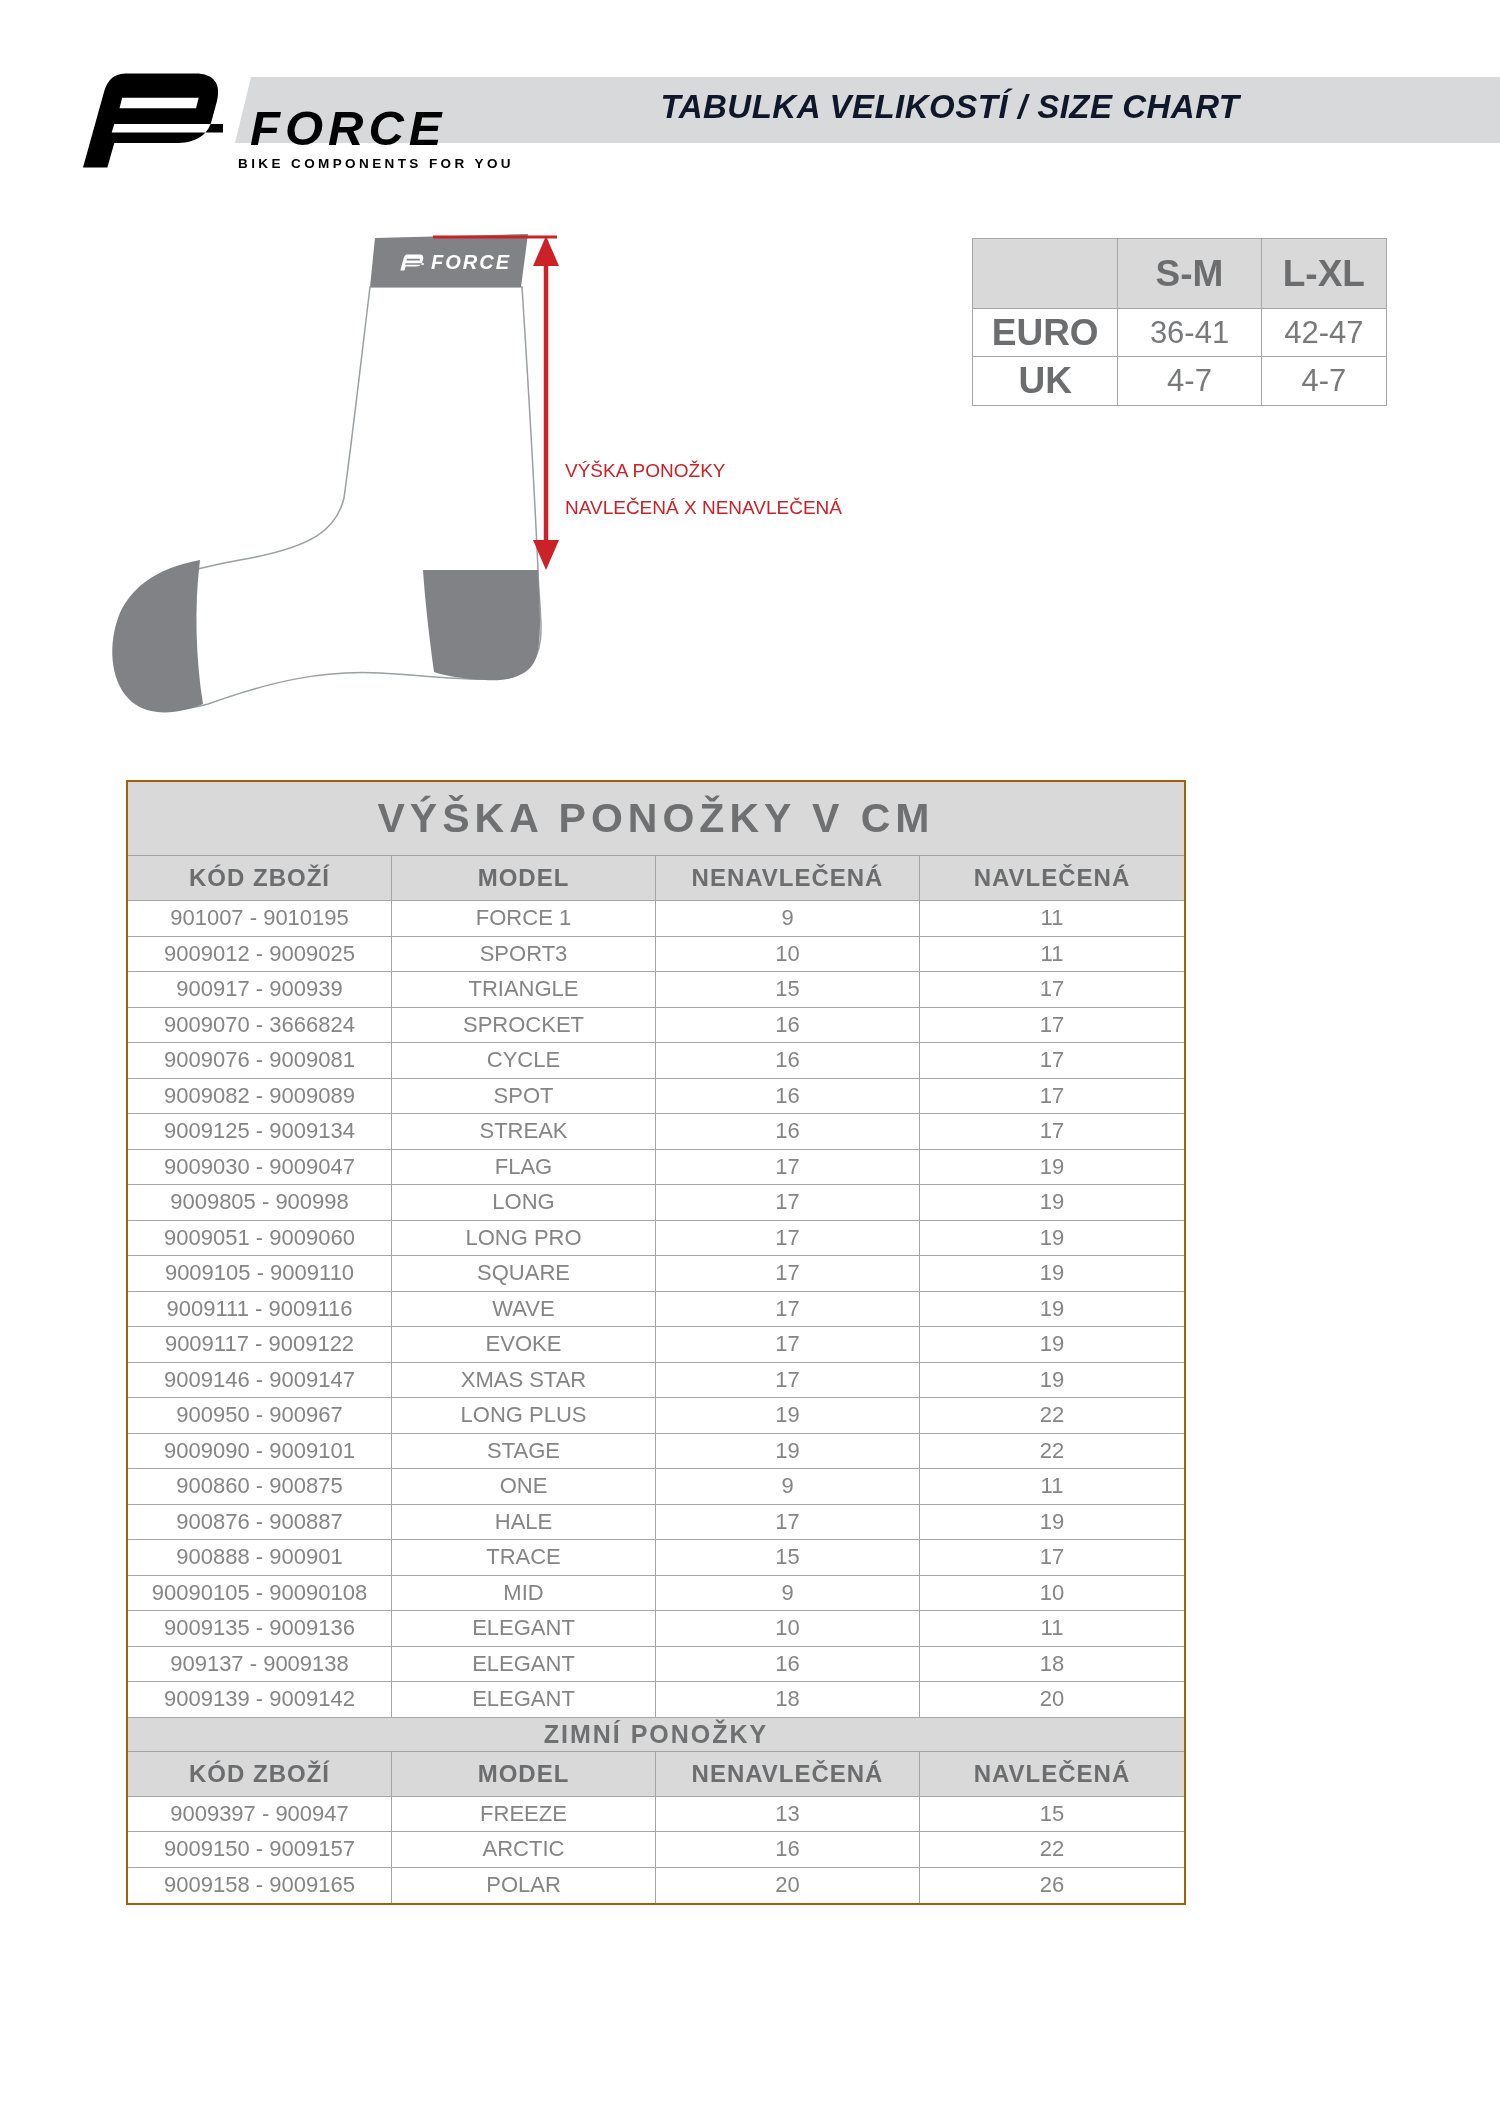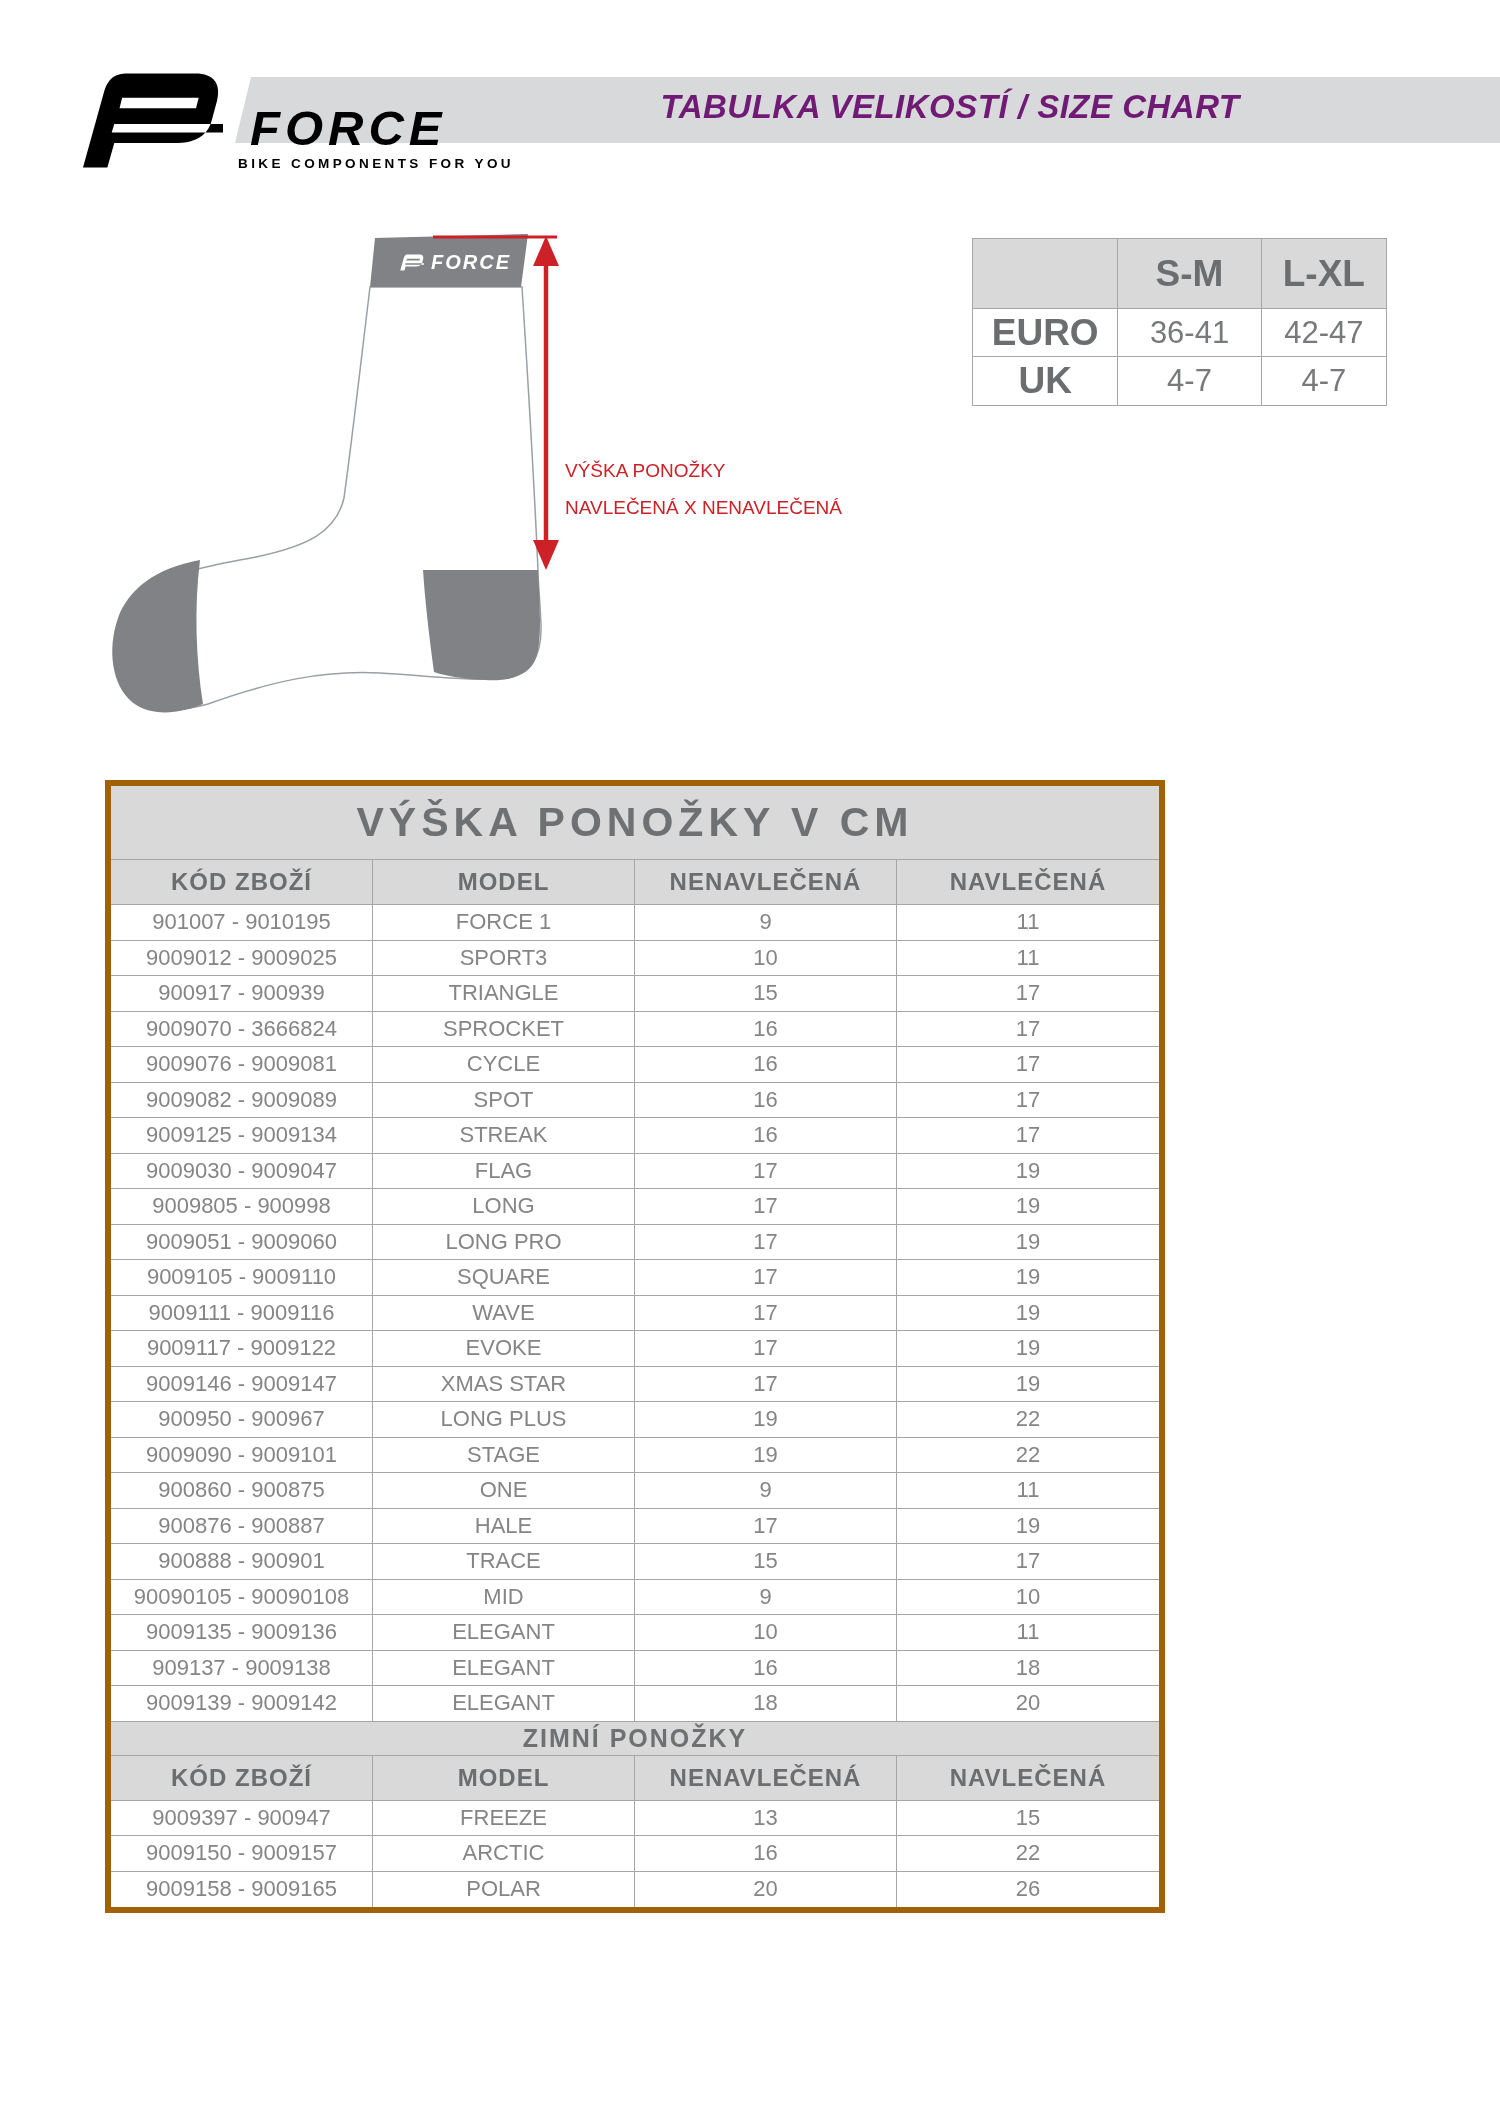--- a/index.html
+++ b/index.html
@@ -9,21 +9,21 @@
   
   .top-band{position:absolute;left:235px;top:77px;width:1265px;height:66px;background:#d8d9da;
             clip-path:polygon(16px 0,100% 0,100% 100%,0 100%);z-index:1;}
   .logo{position:absolute;left:58px;top:70px;z-index:2;width:480px;height:110px;}
   .logo-emblem{position:absolute;left:0;top:0;}
   .logo-word{position:absolute;left:192px;top:30px;font-size:49px;font-weight:bold;font-style:italic;
              letter-spacing:5px;color:#000;}
   .logo-tagline{position:absolute;left:180px;top:86px;font-size:13.5px;font-weight:bold;
                 letter-spacing:3.4px;color:#000;white-space:nowrap;}
   .page-title{position:absolute;left:500px;top:88px;width:900px;text-align:center;z-index:2;
-              font-size:33px;font-weight:bold;font-style:italic;color:#701a75;letter-spacing:0.5px;}
+              font-size:33px;font-weight:bold;font-style:italic;color:#0f172a;letter-spacing:0.5px;}
 
   
   .sock-svg{position:absolute;left:60px;top:220px;z-index:2;}
   .cuff-logo{position:absolute;left:388px;top:247px;width:132px;height:30px;z-index:3;
              display:flex;align-items:center;justify-content:center;gap:7px;}
   .cuff-logo .cuff-word{color:#fff;font-weight:bold;font-style:italic;font-size:20px;letter-spacing:2px;}
   .diagram-label{position:absolute;left:565px;top:452px;z-index:2;color:#cb2127;
                  font-size:19px;line-height:37px;font-weight:400;white-space:nowrap;}
 
   
@@ -34,21 +34,21 @@
          display:flex;align-items:center;justify-content:center;}
   .srow .scell:nth-child(1){width:35.2%;}
   .srow .scell:nth-child(2){width:34.7%;}
   .srow .scell:nth-child(3){width:30.1%;border-right:none;}
   .s-head .scell{height:70px;background:#d9d9d9;font-size:37px;font-weight:bold;color:#6b6d6f;}
   .s-data .scell{height:48px;font-size:31px;color:#77797b;}
   .s-data .scell.slabel{font-weight:bold;font-size:37px;color:#6b6d6f;}
   .s-data:last-child .scell{border-bottom:none;}
 
   
-  .htable{position:absolute;left:105px;top:780px;width:1060px;z-index:2;border:6px solid #a16207;
+  .htable{position:absolute;left:126px;top:780px;width:1060px;z-index:2;border:2px solid #a16207;
           box-sizing:border-box;background:#fff;}
   .ht-title{height:74px;box-sizing:border-box;border-bottom:1px solid #a6a6a6;background:#d9d9d9;
             display:flex;align-items:center;justify-content:center;
             font-size:41px;font-weight:bold;color:#6e7071;letter-spacing:5px;}
   .ht-section{height:34px;font-size:25px;letter-spacing:2px;}
   .ht-head{display:flex;text-align:center;}
   .ht-head .hcell{box-sizing:border-box;width:25%;height:45px;background:#d9d9d9;
                   border-right:1px solid #a6a6a6;border-bottom:1px solid #a6a6a6;
                   display:flex;align-items:center;justify-content:center;
                   font-size:24px;font-weight:bold;color:#6b6d6f;letter-spacing:1px;}

